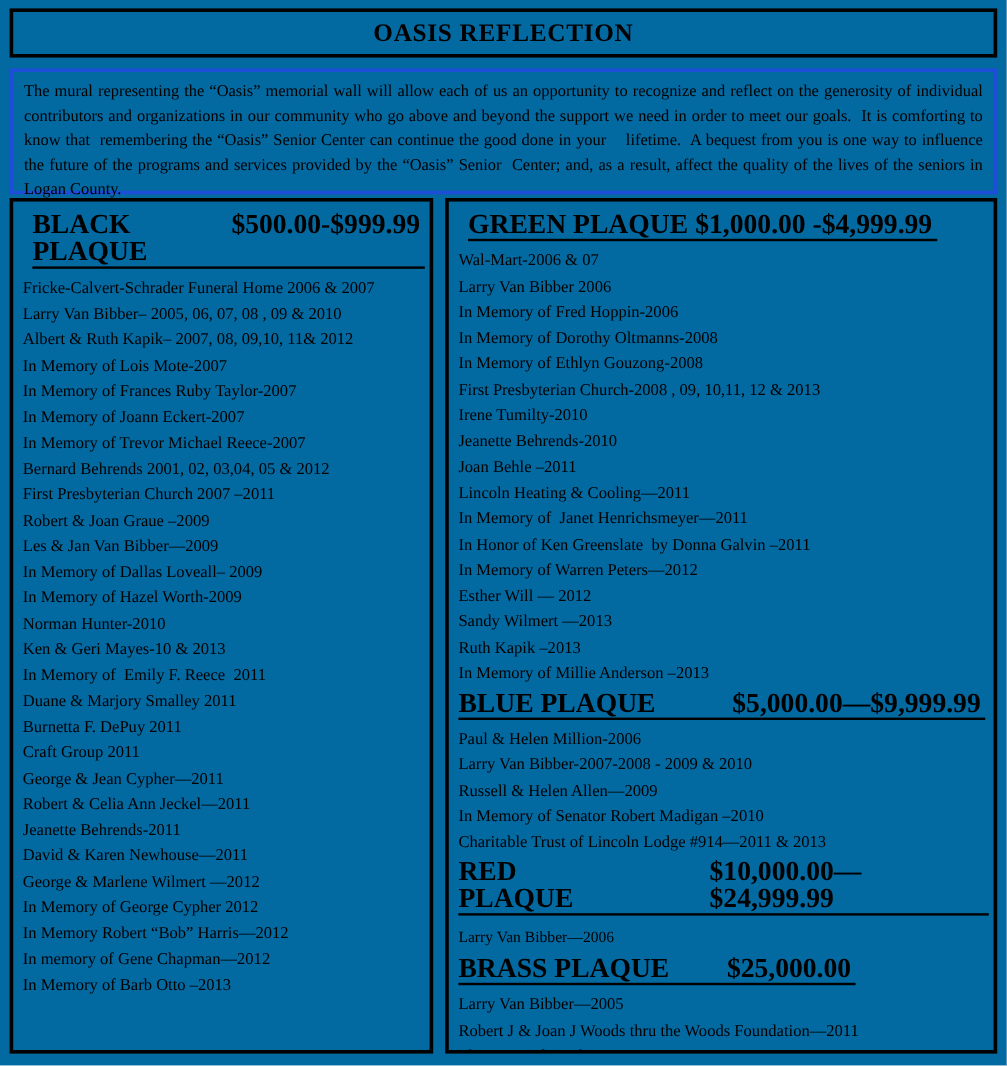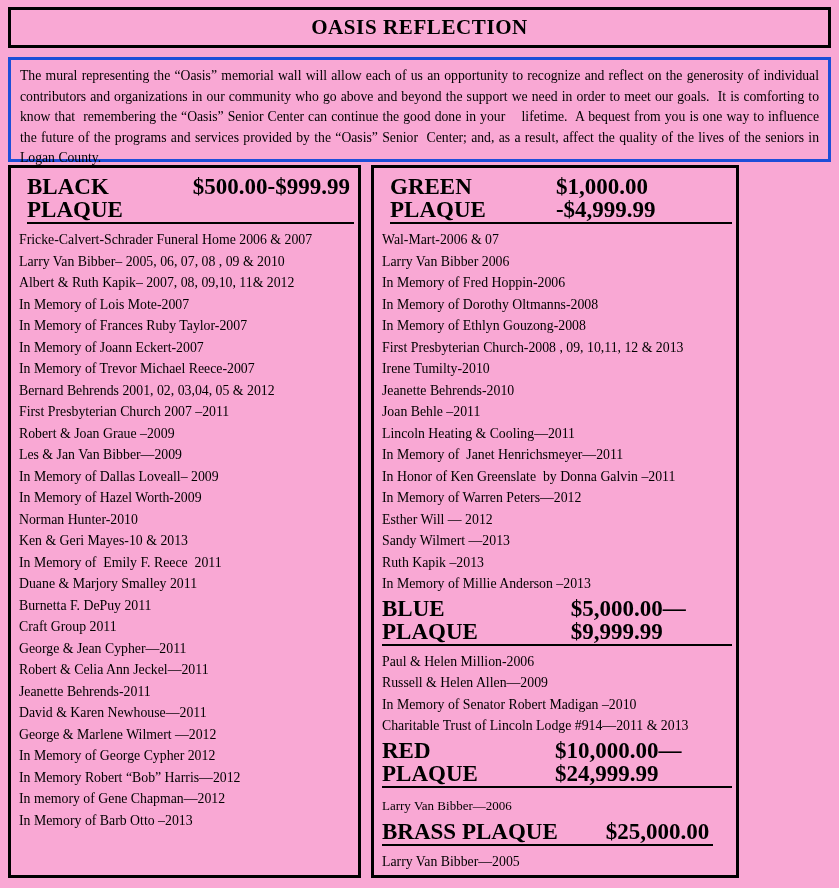--- a/index.html
+++ b/index.html
@@ -11,21 +11,21 @@
     width: 839px;
     height: 888px;
     font-family: "Liberation Serif", "DejaVu Serif", serif;
     color: #000000;
     -webkit-font-smoothing: antialiased;
   }
   .page {
     position: relative;
     width: 839px;
     height: 888px;
-    background: #f9a8d4;
+    background: #0369a1;
     overflow: hidden;
   }
   .title-box {
     position: absolute;
     left: 8px;
     top: 7px;
     width: 823px;
     height: 41px;
     border: 3px solid #000000;
     box-sizing: border-box;
@@ -59,21 +59,21 @@
   .col {
     position: absolute;
     top: 165px;
     height: 713px;
     border: 3px solid #000000;
     box-sizing: border-box;
     padding: 5px 4px 0 8px;
     overflow: hidden;
   }
   .col-left  { left: 8px;   width: 353px; }
-  .col-right { left: 371px; width: 368px; }
+  .col-right { left: 371px; width: 460px; }
 
   .section-header {
     font-size: 23px;
     font-weight: bold;
     line-height: 23px;
     margin: 2px 0 5px 0;
   }
   .sec-black, .sec-green { margin-left: 8px; }
   .hdr-underline {
     display: inline-flex;
@@ -164,20 +164,21 @@
       <div class="entry">In Memory of Warren Peters—2012</div>
       <div class="entry">Esther Will — 2012</div>
       <div class="entry">Sandy Wilmert —2013</div>
       <div class="entry">Ruth Kapik –2013</div>
       <div class="entry">In Memory of Millie Anderson –2013</div>
       <div class="section-header sec-blue"><span class="hdr-underline">
           <span class="sec-title">BLUE PLAQUE</span>
           <span class="sec-range">$5,000.00—$9,999.99</span>
         </span></div>
       <div class="entry">Paul &amp; Helen Million-2006</div>
+      <div class="entry">Larry Van Bibber-2007-2008 - 2009 &amp; 2010</div>
       <div class="entry">Russell &amp; Helen Allen—2009</div>
       <div class="entry">In Memory of Senator Robert Madigan –2010</div>
       <div class="entry">Charitable Trust of Lincoln Lodge #914—2011 &amp; 2013</div>
       <div class="section-header sec-red"><span class="hdr-underline">
           <span class="sec-title">RED PLAQUE</span>
           <span class="sec-range">$10,000.00—$24,999.99</span>
         </span></div>
       <div class="entry entry-large">Larry Van Bibber—2006</div>
       <div class="section-header sec-brass"><span class="hdr-underline">
           <span class="sec-title">BRASS PLAQUE</span>

